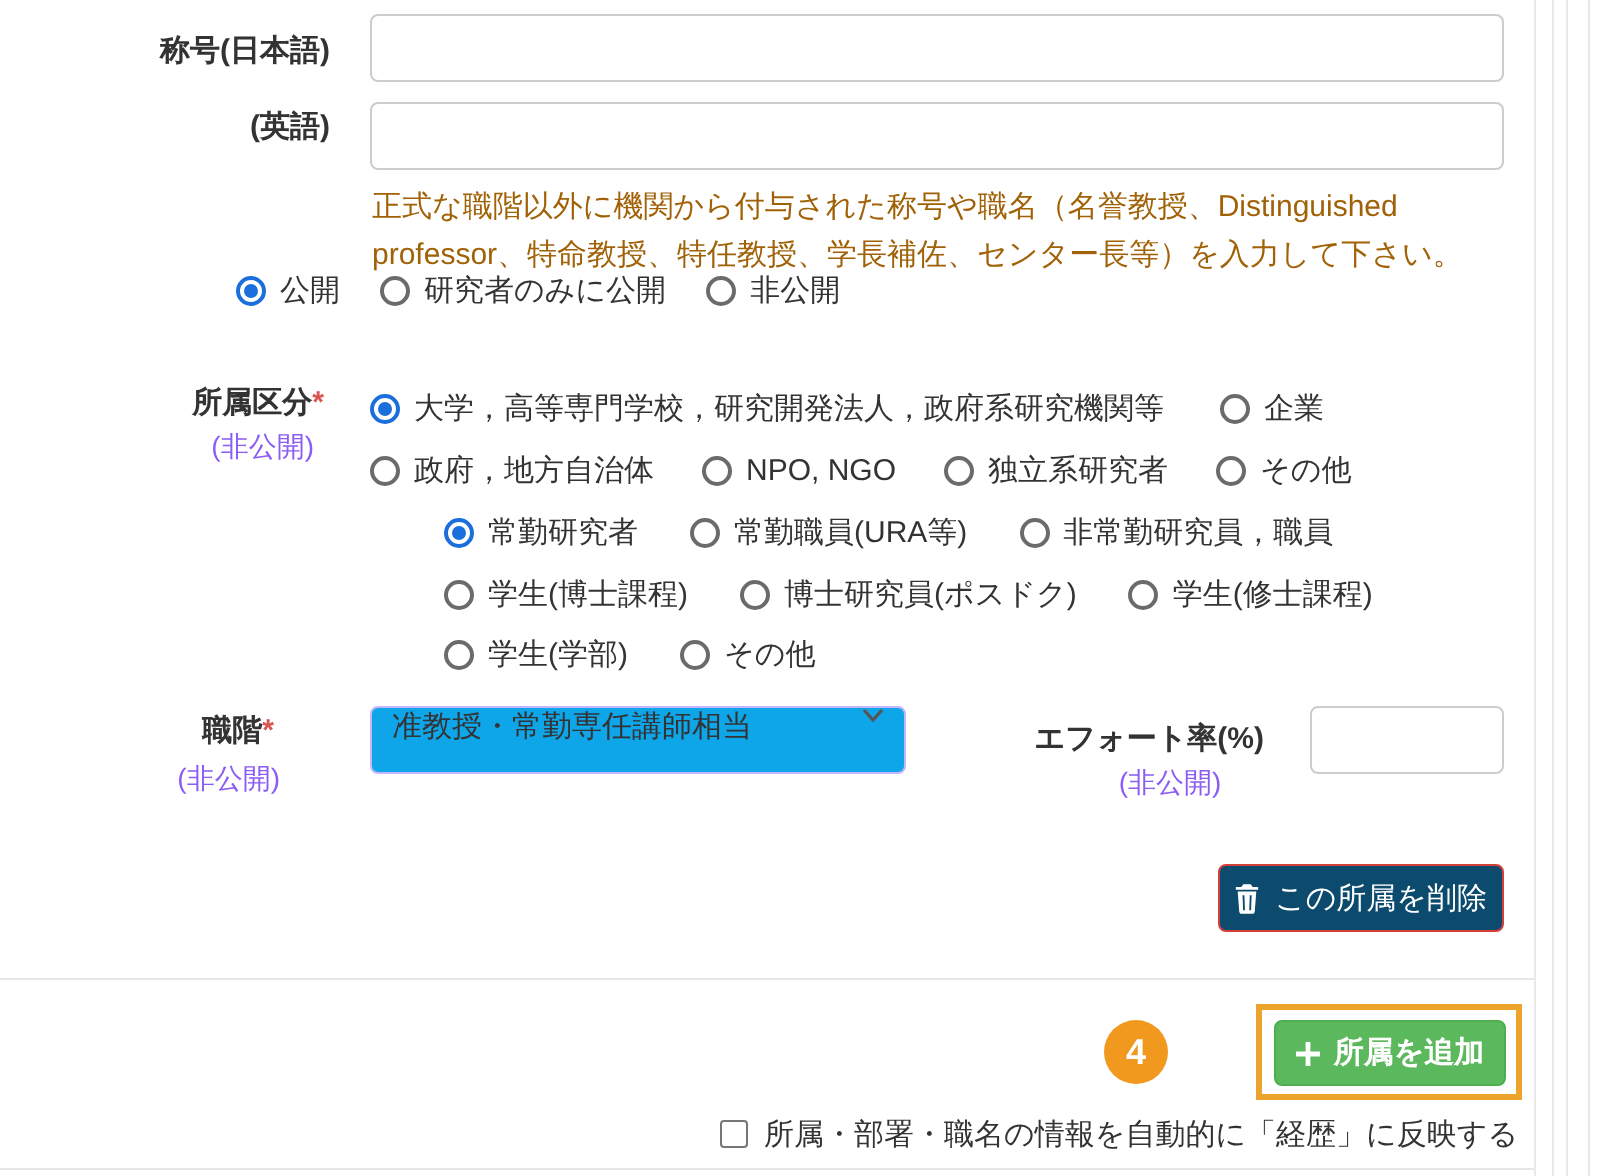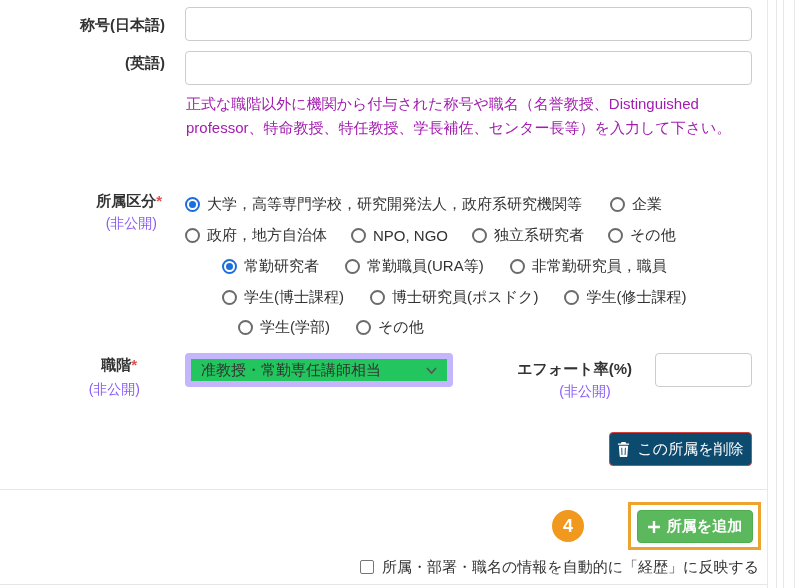--- a/index.html
+++ b/index.html
@@ -8,32 +8,32 @@
   .vline{position:absolute;top:0;bottom:0;width:1px;background:#e8e8e8;}
   .hline{position:absolute;height:1px;background:#e6e6e6;}
 
   .field-label{position:absolute;left:0;text-align:right;font-weight:bold;color:#333;white-space:nowrap;}
   .req{color:#d9534f;font-weight:bold;}
   .privacy{position:absolute;color:#8b5cf6;font-size:14px;white-space:nowrap;}
 
   .text-input{position:absolute;height:34px;border:1px solid #ccc;border-radius:4px;background:#fff;
     box-sizing:border-box;padding:0 10px;font:inherit;color:#333;outline:none;}
 
-  .help-text{position:absolute;color:#a21caf;line-height:24px;}
+  .help-text{position:absolute;color:#a16207;line-height:24px;}
 
   .radio-row{position:absolute;display:flex;align-items:center;}
   .opt{display:flex;align-items:center;white-space:nowrap;cursor:pointer;}
   .opt .radio{width:15px;height:15px;border:2px solid #6b6b6b;border-radius:50%;box-sizing:border-box;
     background:#fff;position:relative;flex:none;margin-right:7px;}
   .opt.checked .radio{border-color:#1a6fdc;}
   .opt.checked .radio::after{content:"";position:absolute;left:2px;top:2px;right:2px;bottom:2px;
     background:#1a6fdc;border-radius:50%;}
 
-  .select{position:absolute;height:34px;border:6px solid #c4b5fd;border-radius:4px;background:#22c55e;
-    box-sizing:border-box;display:flex;align-items:center;justify-content:space-between;
+  .select{position:absolute;height:34px;border:1px solid #c4b5fd;border-radius:4px;background:#0ea5e9;
+    box-sizing:border-box;display:flex;align-items:flex-start;justify-content:space-between;
     padding:0 10px;cursor:pointer;color:#333;}
 
   .btn{position:absolute;display:flex;align-items:center;justify-content:center;gap:7px;
     border-radius:4px;box-sizing:border-box;cursor:pointer;color:#fff;font-size:15px;}
   .btn-danger{background:#0c4a6e;border:1px solid #d43f3a;}
   .btn-success{background:#5cb85c;border:1px solid #4cae4c;font-weight:bold;}
 
   .badge-step{position:absolute;width:32px;height:32px;border-radius:50%;background:#f0991e;color:#fff;
     font-weight:bold;font-size:18px;display:flex;align-items:center;justify-content:center;}
   .annotation-box{position:absolute;border:3px solid #eca42f;box-sizing:border-box;background:transparent;}
@@ -48,20 +48,34 @@
 <div class="page">
 
   <div class="field-label" style="top:16px;width:165px;">称号(日本語)</div>
   <input class="text-input" style="left: 185px; top: 7px; width: 567px;" type="text" value="">
 
   <div class="field-label" style="top:54px;width:165px;">(英語)</div>
   <input class="text-input" style="left: 185px; top: 51px; width: 567px;" type="text" value="">
 
   <div class="help-text" style="left:186px;top:92px;width:578px;">正式な職階以外に機関から付与された称号や職名（名誉教授、Distinguished professor、特命教授、特任教授、学長補佐、センター長等）を入力して下さい。</div>
 
+  <div class="radio-row" style="left:118px;top:136px;gap:20px;">
+    <label class="opt checked">
+      <span class="radio"></span>
+      <span>公開</span>
+    </label>
+    <label class="opt">
+      <span class="radio"></span>
+      <span>研究者のみに公開</span>
+    </label>
+    <label class="opt">
+      <span class="radio"></span>
+      <span>非公開</span>
+    </label>
+  </div>
 
   <div class="field-label" style="top:192px;width:162px;"><span>所属区分</span><span class="req">*</span></div>
   <div class="privacy" style="top:215px;left:0;width:157px;text-align:right;">(非公開)</div>
 
   <div class="radio-row" style="left:185px;top:195px;gap:28px;">
     <label class="opt checked">
       <span class="radio"></span>
       <span>大学，高等専門学校，研究開発法人，政府系研究機関等</span>
     </label>
     <label class="opt">
@@ -112,21 +126,21 @@
     <label class="opt">
       <span class="radio"></span>
       <span>博士研究員(ポスドク)</span>
     </label>
     <label class="opt">
       <span class="radio"></span>
       <span>学生(修士課程)</span>
     </label>
   </div>
 
-  <div class="radio-row" style="left:238px;top:318px;gap:26px;">
+  <div class="radio-row" style="left:222px;top:318px;gap:26px;">
     <label class="opt">
       <span class="radio"></span>
       <span>学生(学部)</span>
     </label>
     <label class="opt">
       <span class="radio"></span>
       <span>その他</span>
     </label>
   </div>
 

